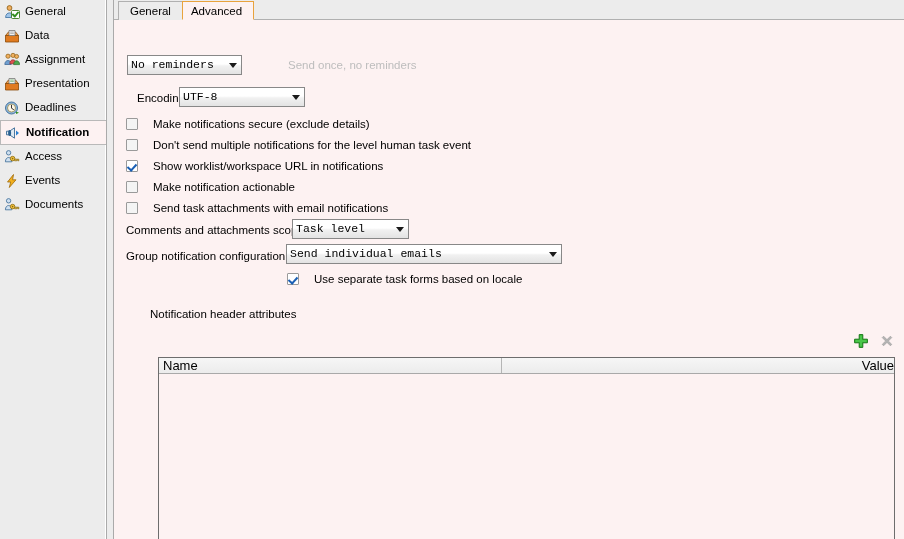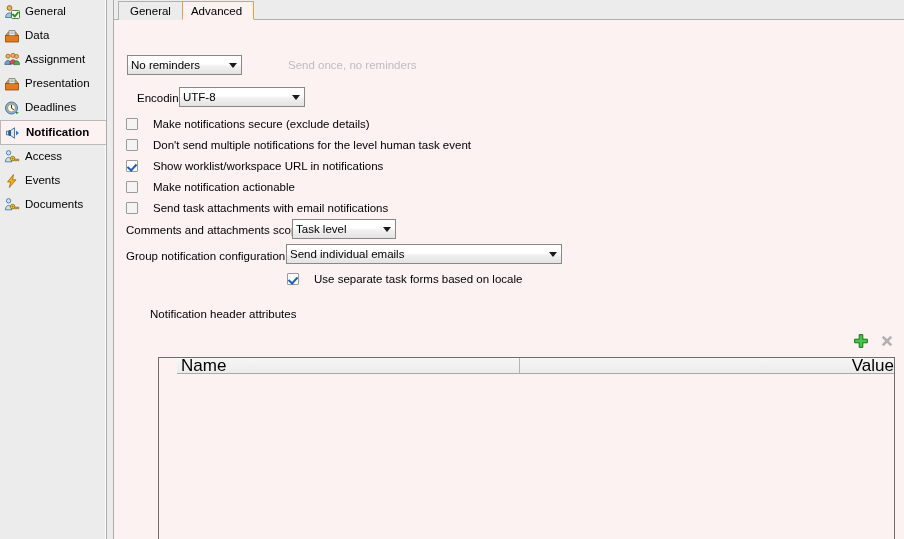--- a/index.html
+++ b/index.html
@@ -122,21 +122,21 @@
     justify-content: space-between;
     height: 20px;
     background: linear-gradient(to bottom, #ffffff 0%, #ffffff 45%, #f1f1f1 55%, #e3e3e3 100%);
     border: 1px solid #888;
     padding: 0 4px 0 3px;
     font-size: 11.5px;
     color: #000;
     vertical-align: middle;
     white-space: nowrap;
   }
-  .combo .cval { line-height: 18px; }
+  .combo .cval { line-height: 18px; font-family: Liberation Mono, monospace; }
   .arrow {
     width: 0; height: 0;
     border-left: 4px solid transparent;
     border-right: 4px solid transparent;
     border-top: 5px solid #1a1a1a;
     margin-left: 12px;
   }
 
   .hint {
     color: #bdbdbd;
@@ -182,22 +182,21 @@
     right: 9px;
     bottom: -18px;
     border: 1px solid #6d6d6d;
     background: #fdf2f2;
   }
   #attr-head {
     display: flex;
     height: 16px;
     background: linear-gradient(to bottom,#f6f6f6 0%, #ececec 100%);
     border-bottom: 1px solid #a9a9a9;
-    font-size: 17px;
-    margin-left: 18px;
+    font-size: 13px;
   }
   .th {
     line-height: 15px;
     padding-left: 4px;
     border-right: 1px solid #b5b5b5;
     color: #000;
   }
   .th.name { width: 343px; flex: 0 0 343px; }
   .th.value { flex: 1 1 auto; border-right: none; text-align: right; }
   #attr-body { height: 100%; background: #fdf2f2; }
@@ -374,21 +373,21 @@
           <span class="lbl">Make notification actionable</span>
         </div>
         <div class="chkrow">
           <span class="cb"></span>
           <span class="lbl">Send task attachments with email notifications</span>
         </div>
       </div>
 
       <div class="abs lbl" style="left:12px; top:204px;">Comments and attachments scope</div>
       <div class="abs" style="left:178px; top:199px;">
-        <div class="combo" style="width:104px;">
+        <div class="combo" style="width:117px;">
           <span class="cval">Task level</span>
           <span class="arrow"></span>
         </div>
       </div>
 
       <div class="abs lbl" style="left:12px; top:230px;">Group notification configuration:</div>
       <div class="abs" style="left:172px; top:224px;">
         <div class="combo" style="width:276px;">
           <span class="cval">Send individual emails</span>
           <span class="arrow"></span>

